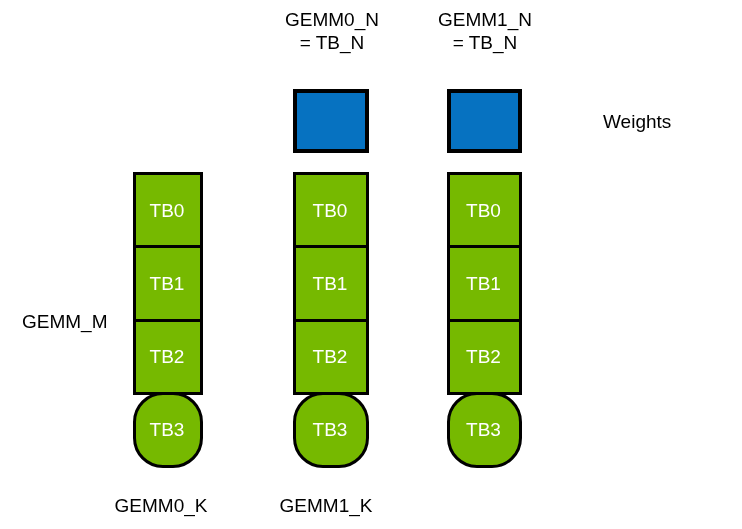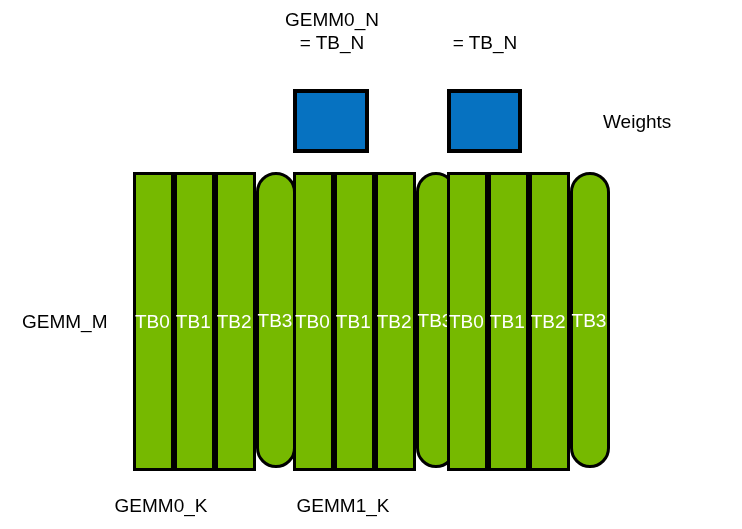--- a/index.html
+++ b/index.html
@@ -36,21 +36,21 @@
     background: #0672C1;
     border: 4px solid #000000;
     box-sizing: border-box;
   }
 
   
   .activation-column {
     position: absolute;
     box-sizing: border-box;
     display: flex;
-    flex-direction: row;
+    flex-direction: column;
   }
   .activation-cell {
     flex: 1 1 0;
     background: #76B900;
     border: 3px solid #000000;
     box-sizing: border-box;
     display: flex;
     align-items: center;
     justify-content: center;
     margin-bottom: -3px;
@@ -68,21 +68,21 @@
     left: -1px;
   }
 </style>
 </head>
 <body>
 
 <div id="canvas">
 
   <div class="label center" style="left:262px; top:8px; width:140px;"><span>GEMM0_N</span><br><span>= TB_N</span></div>
 
-  <div class="label center" style="left:415px; top:8px; width:140px;"><br><span>= TB_N</span></div>
+  <div class="label center" style="left:415px; top:8px; width:140px;"><span>GEMM1_N</span><br><span>= TB_N</span></div>
 
   <div class="weight-block" style="left:293px; top:89px; width:76px; height:64px;"></div>
 
   <div class="weight-block" style="left:447px; top:89px; width:75px; height:64px;"></div>
 
   <div class="label" style="left:603px; top:110px;">Weights</div>
 
 
   <div class="label" style="left:22px; top:310px;">GEMM_M</div>
 
@@ -126,15 +126,15 @@
     <div class="activation-cell">
         <span class="cell-text">TB2</span>
       </div>
     <div class="activation-cell">
         <span class="cell-text">TB3</span>
       </div>
   </div>
 
   <div class="label center" style="left:91px; top:494px; width:140px;">GEMM0_K</div>
 
-  <div class="label center" style="left:273px; top:494px; width:140px;">GEMM1_K</div>
+  <div class="label center" style="left:256px; top:494px; width:140px;">GEMM1_K</div>
 
 </div>
 
 </body></html>

